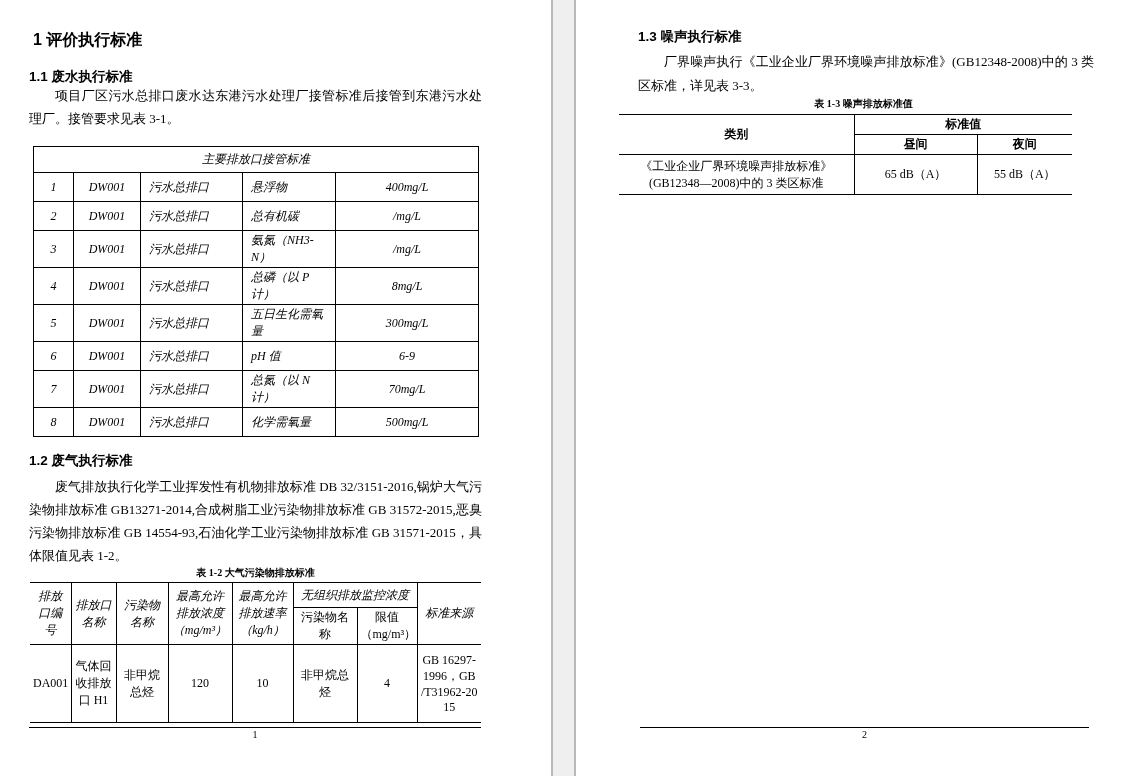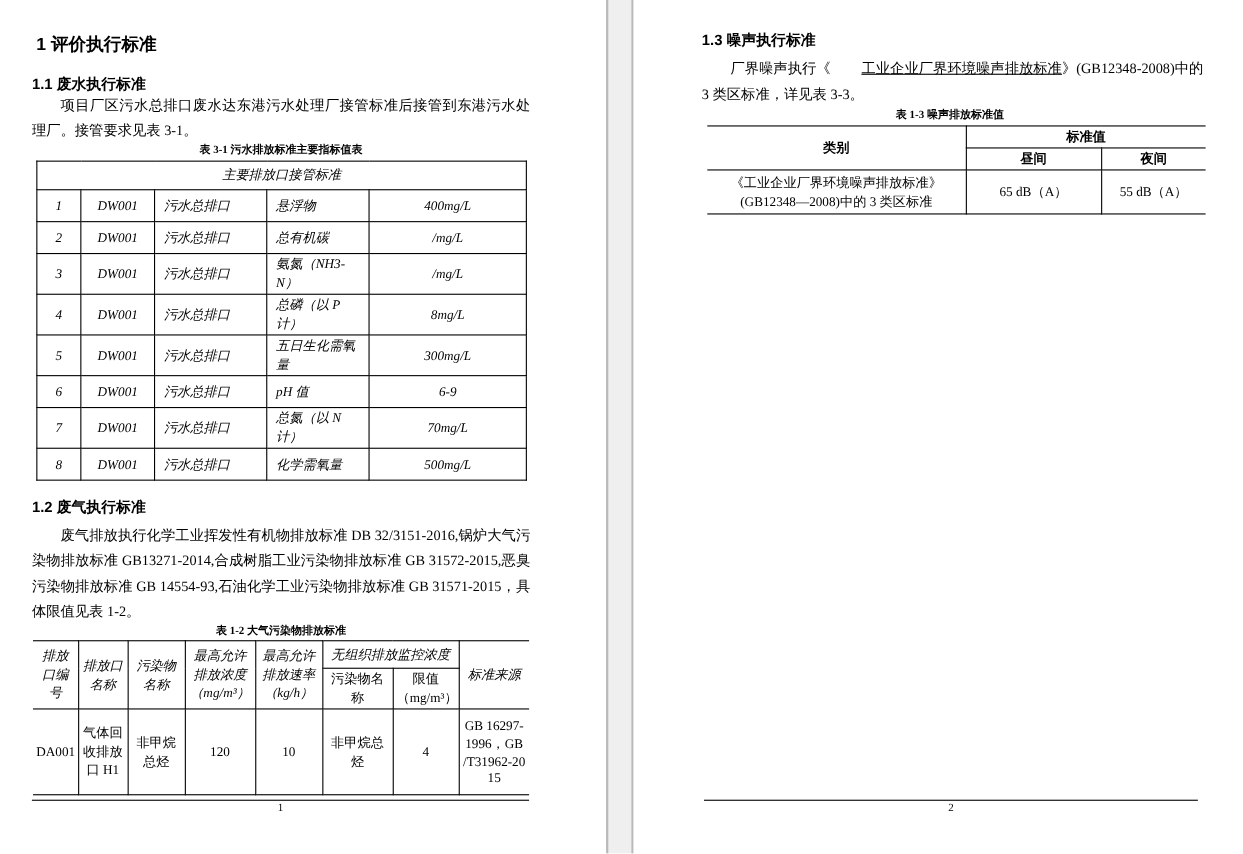--- a/index.html
+++ b/index.html
@@ -24,34 +24,33 @@
   .para{font-size:13px;line-height:23px;text-align:justify;text-indent:2em;margin:0;}
   .tbl-title{font-weight:bold;font-size:10px;text-align:center;}
   table{border-collapse:collapse;table-layout:fixed;font-size:12px;}
   td{border:1px solid #000;text-align:center;vertical-align:middle;padding:1px 3px;overflow:hidden;}
   td.al{text-align:left;padding-left:8px;}
   td.bl0{border-left:none;}
   td.br0{border-right:none;}
   .break-all{word-break:break-all;}
   .footer-line{border-top:1px solid #000;height:0;}
   .page-num{font-size:10px;text-align:center;}
-  .u{text-decoration:underline;margin-left:28px;}
+  .u{}
 </style>
 </head>
 <body>
 
 <div class="page" id="left-page">
 
   <div class="abs h1" style="left:33px;top:30px;">1  评价执行标准</div>
 
   <div class="abs h2" style="left:29px;top:68px;">1.1 废水执行标准</div>
 
   <p class="abs para" style="left:29px;top:84px;width:453px;">项目厂区污水总排口废水达东港污水处理厂接管标准后接管到东港污水处理厂。接管要求见表 3-1。</p>
 
-  <div class="abs tbl-title" style="left:29px;top:129px;width:453px;">表 3-1  污水排放标准主要指标值表</div>
 
   <table class="abs" style="left:33px;top:146px;width:445px;font-style:italic;">
     <colgroup>
       <col style="width:40px">
         <col style="width:67px">
         <col style="width:102px">
       <col style="width:93px">
         <col style="width:143px">
     </colgroup>
     <tbody>
@@ -168,21 +167,21 @@
 <div class="page-gap"></div>
 
 <div class="page" id="right-page">
 
   <div class="abs h2" style="left:62px;top:28px;">1.3 噪声执行标准</div>
 
   <p class="abs para" style="left:62px;top:50px;width:456px;line-height:24px;"><span>厂界噪声执行《</span><span class="u">工业企业厂界环境噪声排放标准</span><span>》(GB12348-2008)中的 3 类区标准，详见表 3-3。</span></p>
 
   <div class="abs tbl-title" style="left:61px;top:97px;width:453px;">表 1-3 噪声排放标准值</div>
 
-  <table class="abs" style="left:67px;top:114px;width:453px;">
+  <table class="abs" style="left:43px;top:114px;width:453px;">
     <colgroup>
       <col style="width:235px">
         <col style="width:123px">
         <col style="width:95px">
     </colgroup>
     <tbody>
         <tr style="height:20px;">
       <td rowspan="2" class="bl0" style="font-weight:bold;">类别</td>
       <td colspan="2" class="br0" style="font-weight:bold;">标准值</td>
     </tr>

